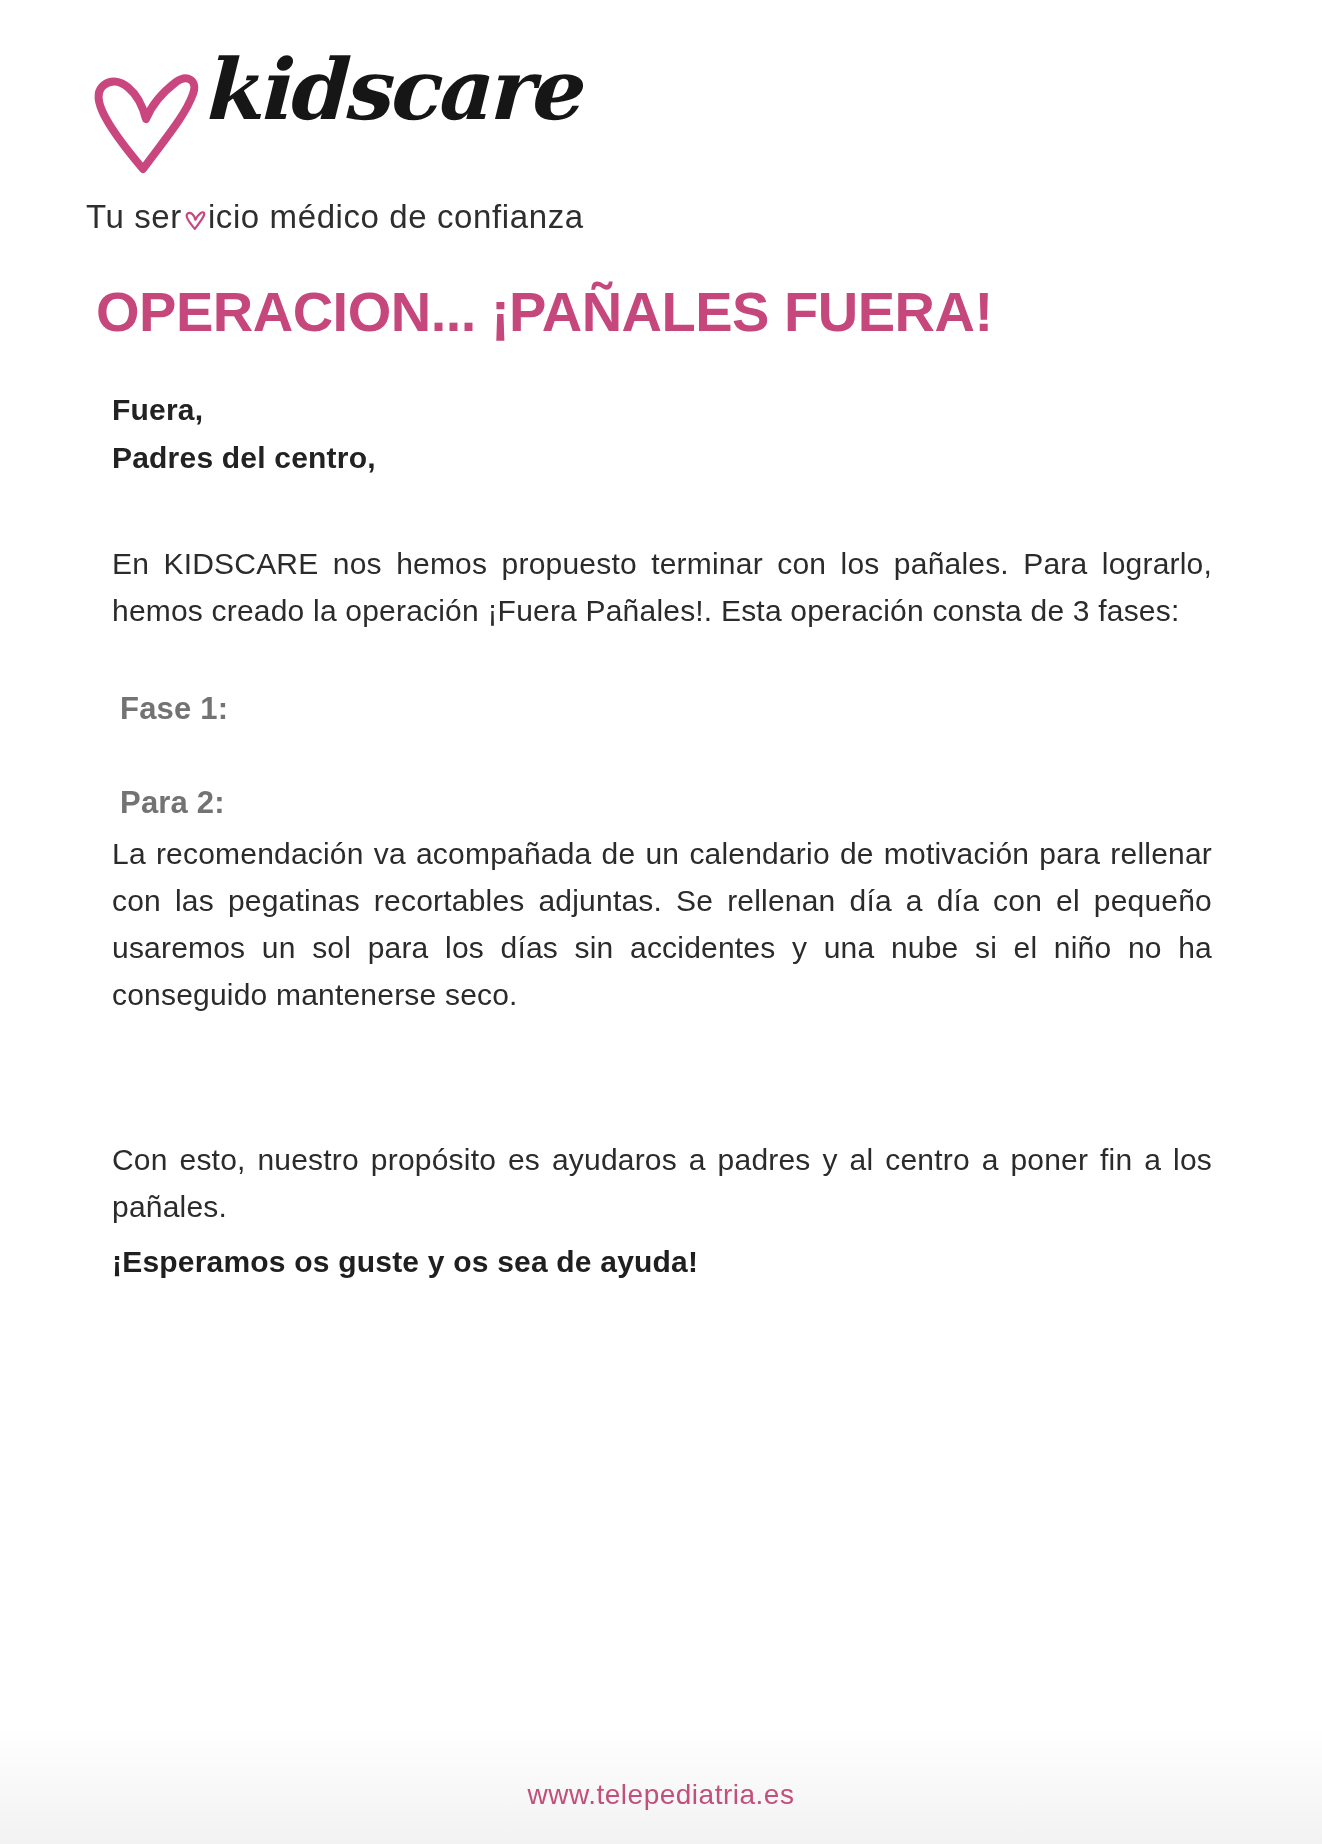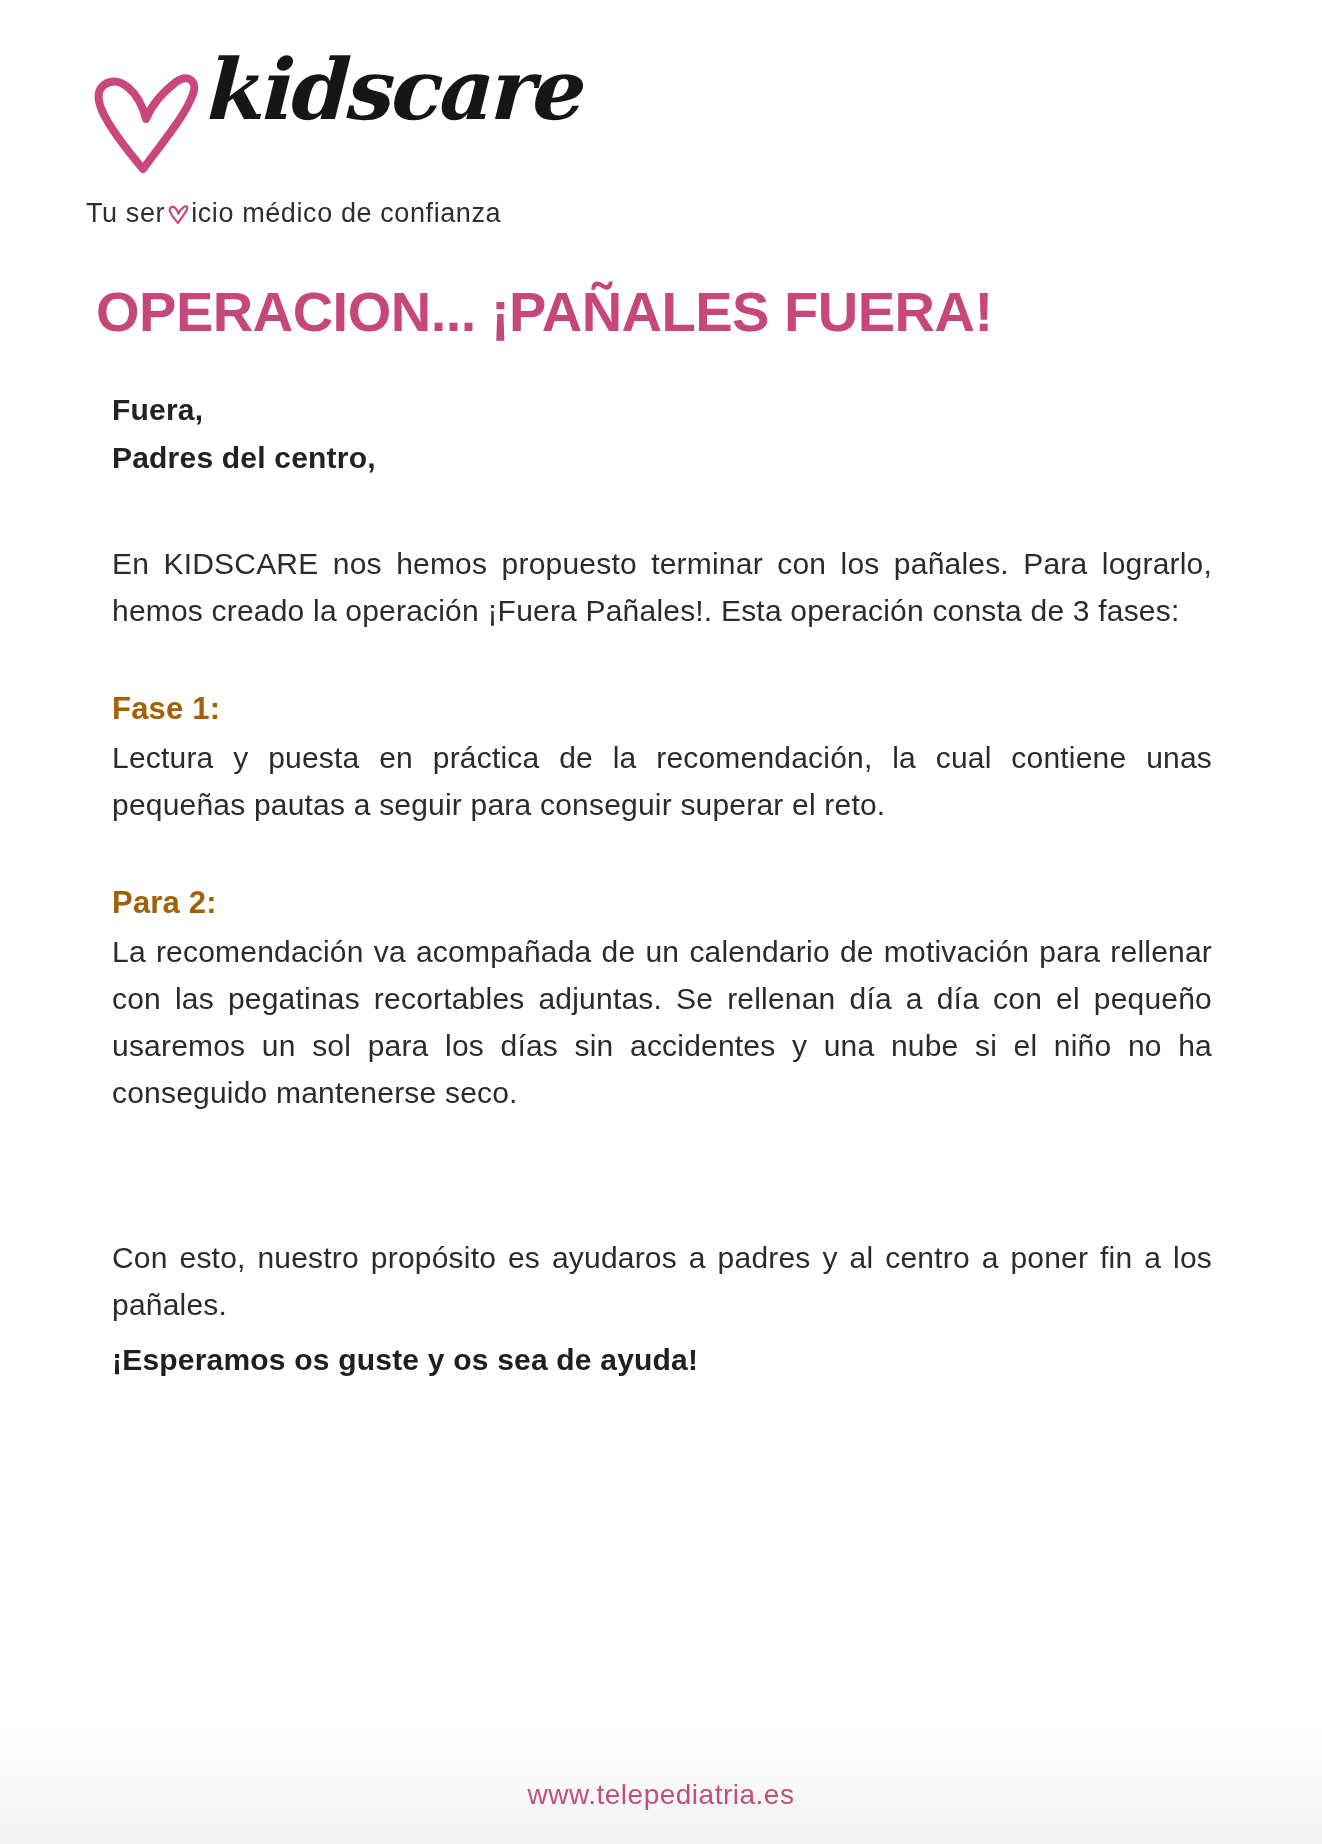--- a/index.html
+++ b/index.html
@@ -16,40 +16,40 @@
   .heart-logo{position:absolute;left:84px;top:54px;width:120px;height:122px;}
   .wordmark{
     position:absolute;left:208px;top:48px;
     font-family:"DejaVu Serif",serif;
     font-style:italic;font-weight:600;
     font-size:84px;line-height:1;color:#161616;
     letter-spacing:-3px;transform:skewX(-3deg);
   }
   .tagline{
     position:absolute;left:86px;top:198px;
-    font-size:27px;letter-spacing:0.6px;color:#2e2e2e;
+    font-size:33px;letter-spacing:0.6px;color:#2e2e2e;
     white-space:nowrap;
   }
   .tagline .heart-small{display:inline-block;width:24px;height:22px;vertical-align:-2px;margin:0 1px;}
   
   .doc-title{
     position:absolute;left:96px;top:243px;
     font-size:56px;font-weight:bold;line-height:1.1;
     color:#c5477c;letter-spacing:-0.5px;white-space:nowrap;
   }
   
   .doc-body{
     position:absolute;left:112px;top:386px;width:1100px;
     font-size:30px;line-height:47px;letter-spacing:0.2px;
   }
   .greeting{font-weight:bold;line-height:48px;color:#222;}
   .para{margin:0;text-align:justify;}
   .intro{margin-top:58px;}
   .section-heading{
-    font-weight:bold;font-size:31px;line-height:38px;color:#a16207;margin:0;
+    font-weight:bold;font-size:31px;line-height:38px;color:#737373;margin:8px;
   }
   .mt-section{margin-top:56px;}
   .mt-section-lg{margin-top:74px;}
   .section-body{margin-top:6px;}
   .bold-inline{font-weight:bold;color:#1f1f1f;}
   .closing{margin-top:118px;}
   .closing-emphasis{
     margin-top:12px;font-weight:bold;font-size:30px;line-height:40px;color:#1f1f1f;
   }
   
@@ -94,21 +94,20 @@
 
     <div class="greeting">
       <div>Fuera,</div>
       <div>Padres del centro,</div>
     </div>
 
     <p class="para intro">En KIDSCARE nos hemos propuesto terminar con los pañales. Para lograrlo, hemos creado la operación ¡Fuera Pañales!. Esta operación consta de 3 fases:</p>
 
     <div>
       <p class="section-heading mt-section">Fase 1:</p>
-      <p class="para section-body"><span>Lectura y puesta en práctica de la recomendación, la cual contiene unas pequeñas pautas a seguir para conseguir superar el reto.</span><span class="bold-inline"></span></p>
     </div>
 
     <div>
       <p class="section-heading mt-section">Para 2:</p>
       <p class="para section-body"><span>La recomendación va acompañada de un calendario de motivación para rellenar con las pegatinas recortables adjuntas. Se rellenan día a día con el pequeño usaremos un sol para los días sin accidentes y una nube si el niño no ha conseguido mantenerse seco.</span><span class="bold-inline"></span></p>
     </div>
 
 
     <p class="para closing">Con esto, nuestro propósito es ayudaros a padres y al centro a poner fin a los pañales.</p>
     <p class="closing-emphasis">¡Esperamos os guste y os sea de ayuda!</p>

